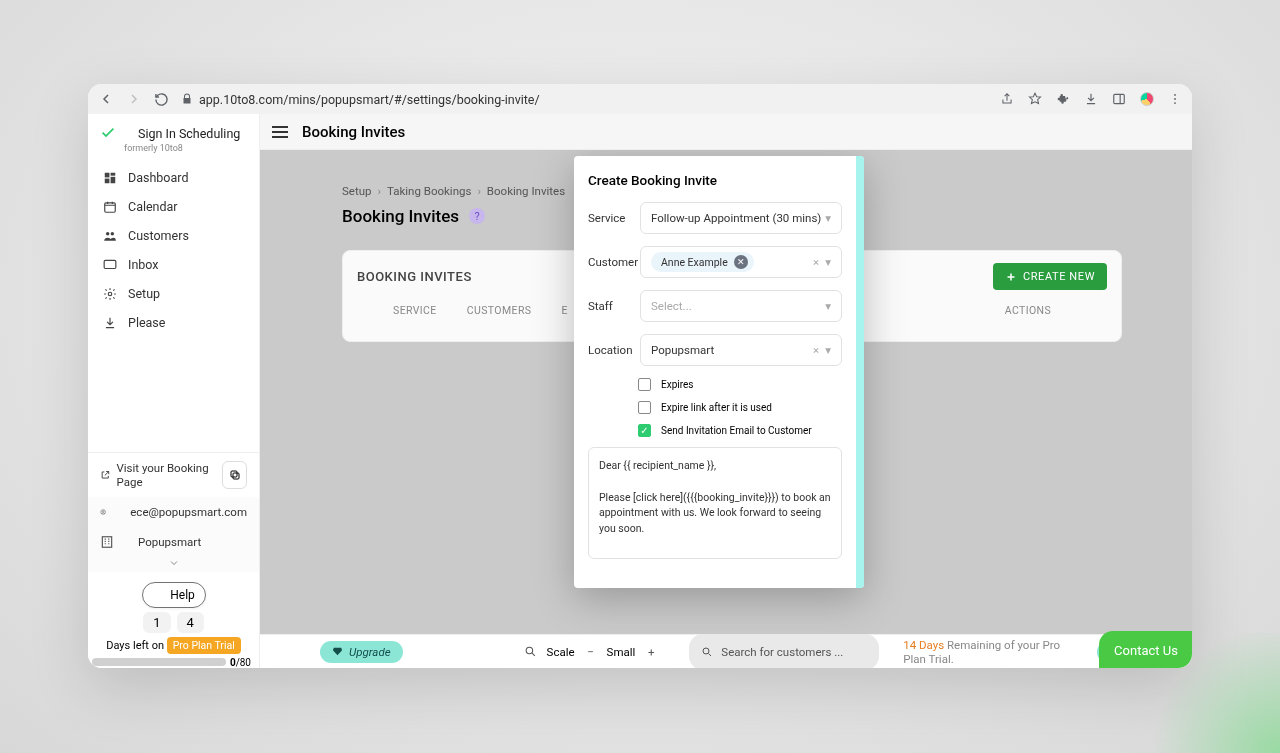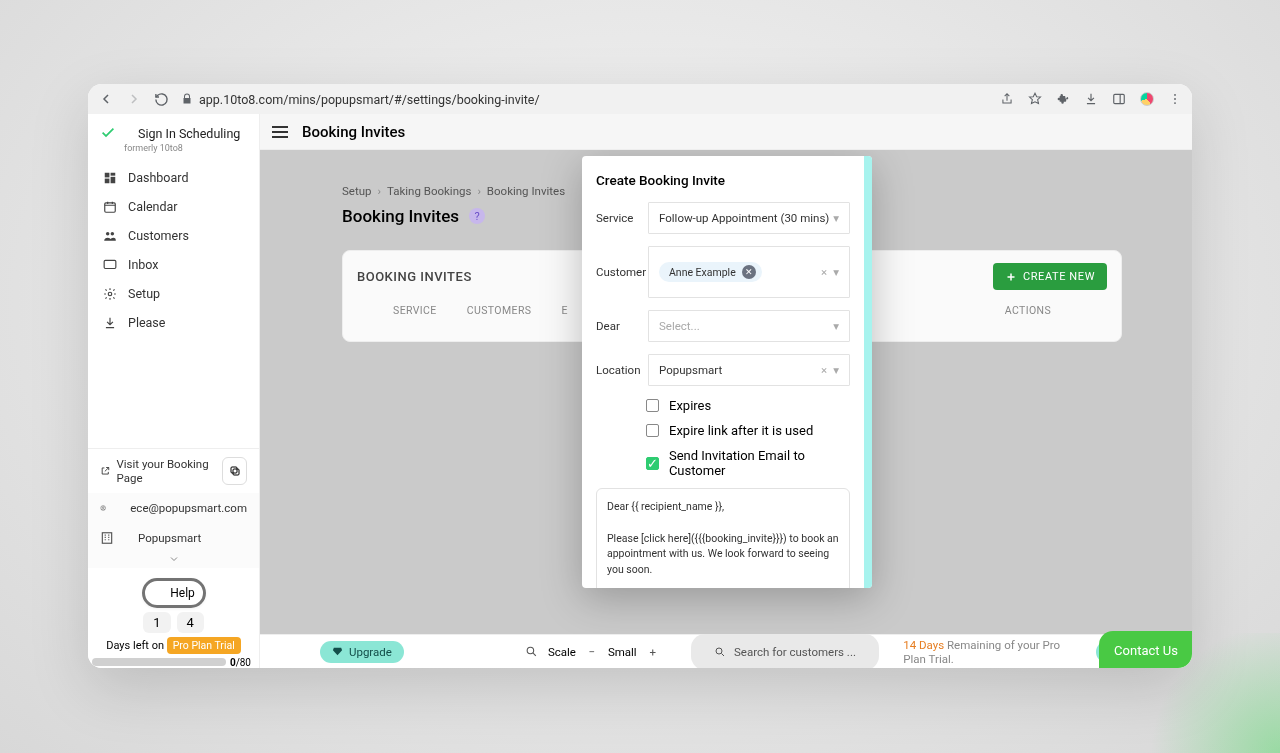--- a/index.html
+++ b/index.html
@@ -26,21 +26,21 @@
 .nav { list-style:none; }
 .nav li { display:flex; align-items:center; gap:10px; padding:7px 14px; color:#333; cursor:pointer; }
 .nav li .nico { width:16px; color:#444; display:inline-flex; justify-content:center; }
 .visit-row { display:flex; align-items:center; justify-content:space-between; padding:8px 12px; border-top:1px solid #eee; margin-top:auto; }
 .visit-row a { font-size:11.5px; color:#333; text-decoration:none; display:flex; align-items:center; gap:6px; }
 .visit-copy { width:28px; height:28px; border:1px solid #ddd; border-radius:6px; display:flex; align-items:center; justify-content:center; cursor:pointer; }
 
 .accountbox { background:#fbfbfb; }
 .acc-row { display:flex; align-items:center; gap:24px; padding:8px 12px; font-size:11.5px; color:#333; }
 
-.help-pill { width:64px; margin:10px auto 4px; display:flex; align-items:center; justify-content:center; gap:18px; padding:5px 10px; border:3px solid #737373; border-radius:16px; font-size:12px; box-shadow:0 1px 3px rgba(0,0,0,.06); cursor:pointer; }
+.help-pill { width:64px; margin:10px auto 4px; display:flex; align-items:center; justify-content:center; gap:18px; padding:5px 10px; border:1px solid #737373; border-radius:16px; font-size:12px; box-shadow:0 1px 3px rgba(0,0,0,.06); cursor:pointer; }
 .days-row { text-align:center; }
 .days-nums { display:inline-flex; gap:6px; }
 .day-chip { background:#f2f2f2; border-radius:6px; padding:3px 10px; font-size:13px; }
 .days-left { font-size:11px; margin:6px 0; }
 .plan-badge { background:#f5a623; color:#fff; border-radius:4px; padding:2px 6px; font-size:10.5px; }
 .slider { height:10px; display:flex; align-items:center; padding:0 8px 2px 4px; gap:4px; }
 .slider-track { flex:1; height:8px; background:#d0d0d0; border-radius:4px; }
 .slider-val { font-size:10px; }
 
 .main { flex:1; display:flex; flex-direction:column; min-width:0; background:#f6f6f6; }
@@ -58,42 +58,42 @@
 .page-title h2 { font-size:17px; font-weight:500; }
 .qmark { width:16px; height:16px; border-radius:50%; background:#c7b7ec; color:#6b4fc8; display:flex; align-items:center; justify-content:center; font-size:11px; }
 
 .panel { position:absolute; left:82px; top:100px; width:780px; background:#fafafa; border:1px solid #eee; border-radius:8px; padding:12px 14px 24px; }
 .panel-head { display:flex; align-items:center; justify-content:space-between; }
 .panel-head h3 { font-size:13px; letter-spacing:.5px; color:#444; font-weight:500; }
 .btn-create { background:#2a9d3f; color:#fff; border:none; border-radius:4px; padding:7px 12px; font-size:11px; letter-spacing:.6px; display:flex; align-items:center; gap:6px; cursor:pointer; }
 .cols { display:flex; gap:30px; font-size:10.5px; color:#888; letter-spacing:.4px; margin:14px 0 0 36px; }
 .cols span:nth-child(6){ margin-left:244px; }
 
-.modal { position:absolute; left:322px; top:6px; width:290px; height:432px; background:#fff; border-radius:4px; box-shadow:0 10px 40px rgba(0,0,0,.25); display:flex; }
+.modal { position:absolute; left:314px; top:6px; width:290px; height:432px; background:#fff; border-radius:4px; box-shadow:0 10px 40px rgba(0,0,0,.25); display:flex; }
 .modal-body { flex:1; padding:16px 14px 14px; overflow:hidden; }
 .modal-strip { width:8px; background:#a7f3ee; border-top-right-radius:4px; border-bottom-right-radius:4px; }
 .modal h4 { font-size:13.5px; font-weight:500; margin-bottom:14px; }
 .frow { display:flex; align-items:center; margin-bottom:12px; }
 .frow label.fl { width:52px; font-size:11.5px; color:#333; }
-.sel { flex:1; height:32px; border:1px solid #e2e2e2; border-radius:1px; display:flex; align-items:center; padding:0 10px; font-size:11.5px; background:#fff; color:#333; position:relative; cursor:pointer; }
+.sel { flex:1; height:32px; border:1px solid #e2e2e2; border-radius:6px; display:flex; align-items:center; padding:0 10px; font-size:11.5px; background:#fff; color:#333; position:relative; cursor:pointer; }
 .sel.ph { color:#aaa; }
 .sel .caret { margin-left:auto; color:#aaa; }
 .sel .clear { margin-left:auto; color:#aaa; margin-right:6px; }
 .chip { background:#eaf4fb; border-radius:12px; padding:3px 6px 3px 10px; font-size:10.5px; display:inline-flex; align-items:center; gap:6px; }
 .chip .x { width:14px; height:14px; border-radius:50%; background:#6b7280; color:#fff; display:flex; align-items:center; justify-content:center; font-size:9px; }
-.chk-row { display:flex; align-items:center; gap:10px; font-size:13px; margin:6px 0 10px 6px;padding-left:44px; }
+.chk-row { display:flex; align-items:center; gap:10px; font-size:10px; margin:6px 0 10px 6px;padding-left:44px; }
 .chk { width:13px; height:13px; border:1.5px solid #888; border-radius:2px; display:inline-flex; align-items:center; justify-content:center; }
 .chk.on { background:#2ecc71; border-color:#2ecc71; color:#fff; }
 .msgbox { border:1px solid #e2e2e2; border-radius:6px; padding:10px; font-size:10.5px; line-height:1.5; height:112px; color:#333; }
 
 .bottombar { height:34px; background:#fff; border-top:1px solid #eee; display:flex; align-items:center; padding:0 12px; gap:10px; font-size:11.5px; }
-.upg-pill { background:#8be6d5; color:#134e4a; border-radius:14px; padding:4px 12px; display:inline-flex; align-items:center; gap:6px; cursor:pointer; font-size:11.5px; }
+.upg-pill { background:#8be6d5; color:#134e4a; border-radius:14px; padding:4px 12px; display:inline-flex; align-items:center; gap:6px; cursor:pointer; font-size:11.5px;font-style:italic; }
 .scale-group { display:flex; align-items:center; gap:8px; margin-left:110px; }
 .sqbtn { width:16px; height:16px; display:inline-flex; align-items:center; justify-content:center; color:#555; cursor:pointer; }
-.search-pill { background:#e9e9e9; border-radius:14px; padding:11px 12px; display:flex; align-items:center; gap:8px; width:222px; color:#555; cursor:text; margin-left:20px;justify-content:center; }
+.search-pill { background:#e9e9e9; border-radius:14px; padding:11px 12px; display:flex; align-items:center; gap:8px; width:222px; color:#555; cursor:text; margin-left:20px; }
 .trial-text { color:#888; margin-left:14px; }
 .trial-text .orange { color:#e67e22; }
 .contact-fab { position:absolute; right:-1px; bottom:-1px; width:94px; height:38px; background:#49c944; color:#fff; display:flex; align-items:center; justify-content:center; border-top-left-radius:14px; font-size:13px; cursor:pointer; }
 
 .bottom-glow { position:absolute; right:0; bottom:0; width:140px; height:120px; background:radial-gradient(circle at 100% 100%, rgba(90,220,110,.5), transparent 70%); pointer-events:none; }
 </style>
 </head>
 <body>
 
 <div class="window">
@@ -342,32 +342,32 @@
             <div class="frow">
                 <label class="fl">Service</label>
               <div class="sel">
                   <span>Follow-up Appointment (30 mins)</span>
                   <span class="caret">▾</span>
                 </div>
               </div>
 
             <div class="frow">
                 <label class="fl">Customer</label>
-              <div class="sel" style="height:52px">
+              <div class="sel" style="height:32px">
                 <span class="chip">
                     <span>Anne Example</span>
                     <span class="x">✕</span>
                   </span>
                 <span class="clear">×</span>
                   <span class="caret" style="margin-left:0">▾</span>
               </div>
               </div>
 
             <div class="frow">
-                <label class="fl">Dear</label>
+                <label class="fl">Staff</label>
               <div class="sel ph">
                   <span>Select...</span>
                   <span class="caret">▾</span>
                 </div>
               </div>
 
             <div class="frow">
                 <label class="fl">Location</label>
               <div class="sel">
                   <span>Popupsmart</span>

